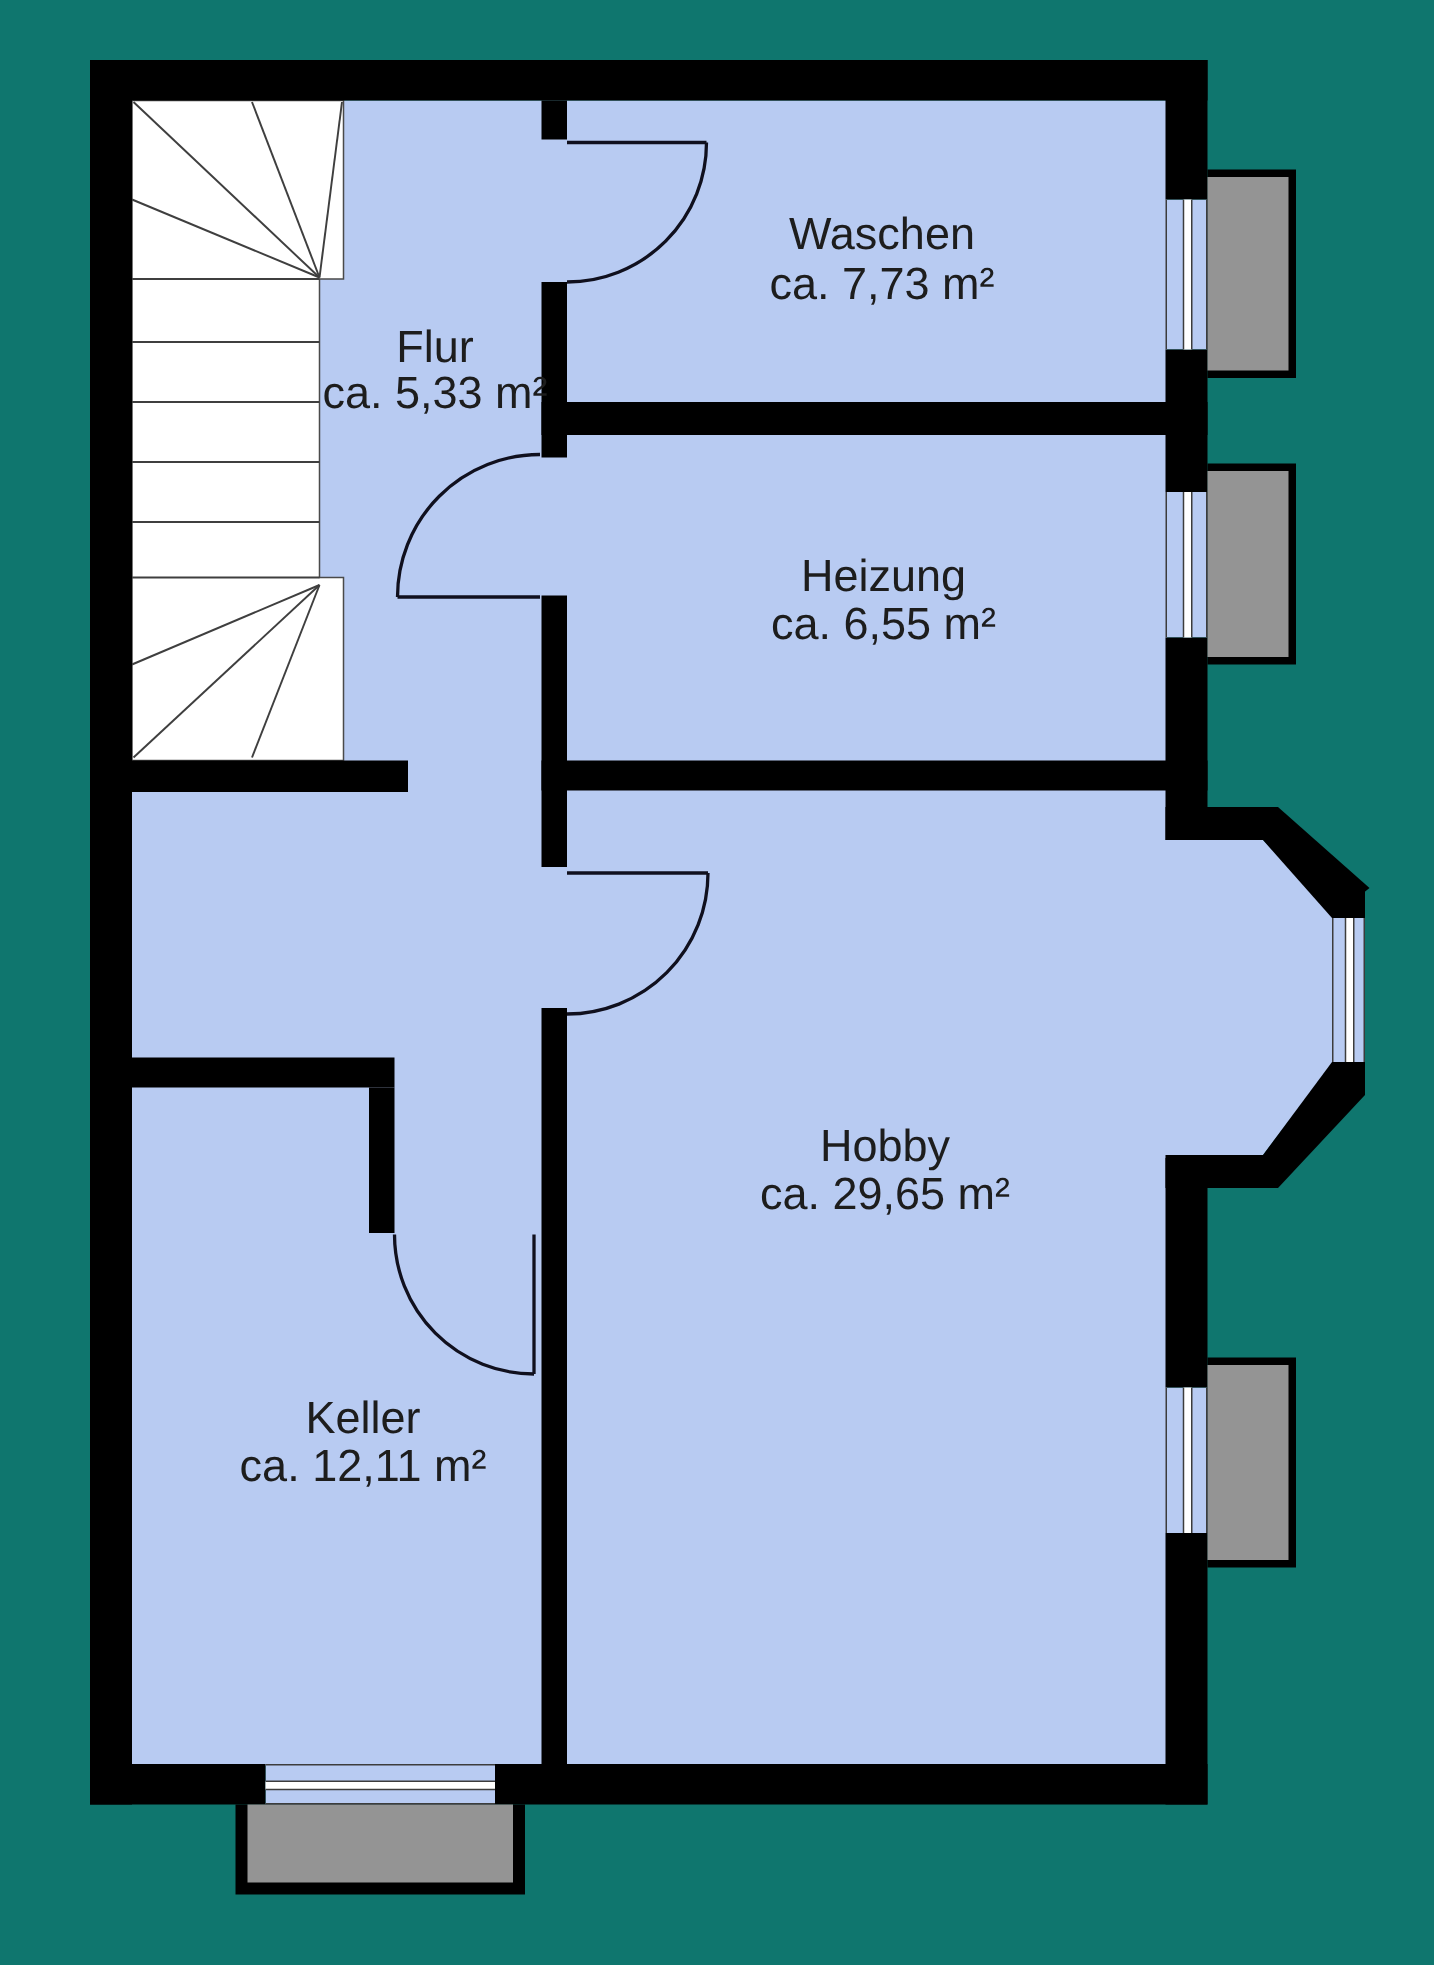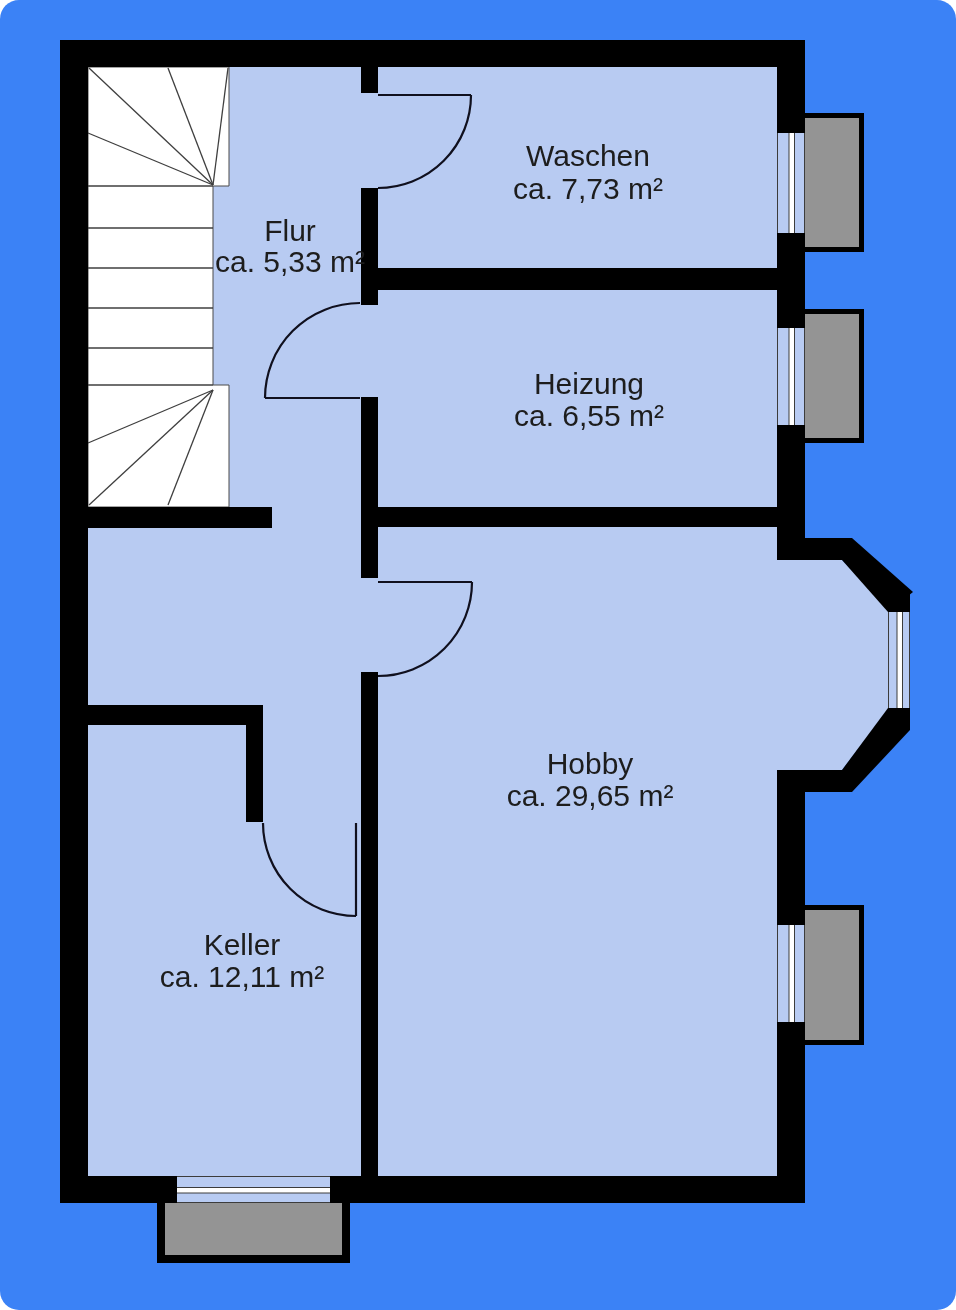--- a/index.html
+++ b/index.html
@@ -1,16 +1,16 @@
 <!DOCTYPE html>
 <html><head>
 <meta charset="utf-8">
 <style>
   html,body{margin:0;padding:0;background:#ffffff;}
-  .plan-wrap{width:956px;height:1310px;position:relative;background:#3b82f6;border-radius:19px;}
+  .plan-wrap{width:956px;height:1310px;position:relative;background:#0f766e;}
   svg{display:block;}
   .lbl{font-family:"Liberation Sans","DejaVu Sans",sans-serif;font-size:30px;text-anchor:middle;}
   .stair-outline{fill:#ffffff;stroke:#4a4a4a;stroke-width:1;}
   .tread{stroke:#3f3f3f;stroke-width:1.3;fill:none;}
   .door{stroke:#10101e;stroke-width:2.2;fill:none;}
   .glassline{stroke:#3c3c3c;stroke-width:1;}
   .glass-stripe{fill:#ffffff;}
 </style>
 </head>
 <body>

